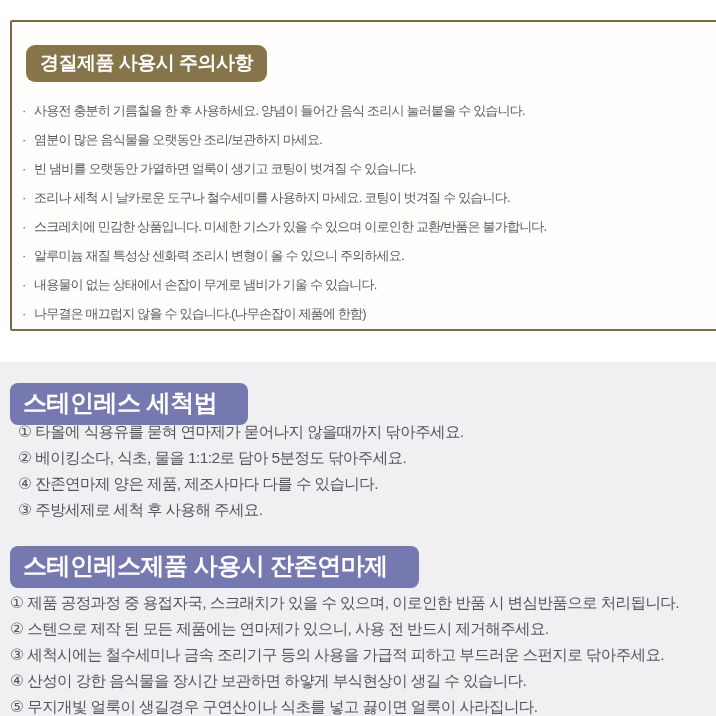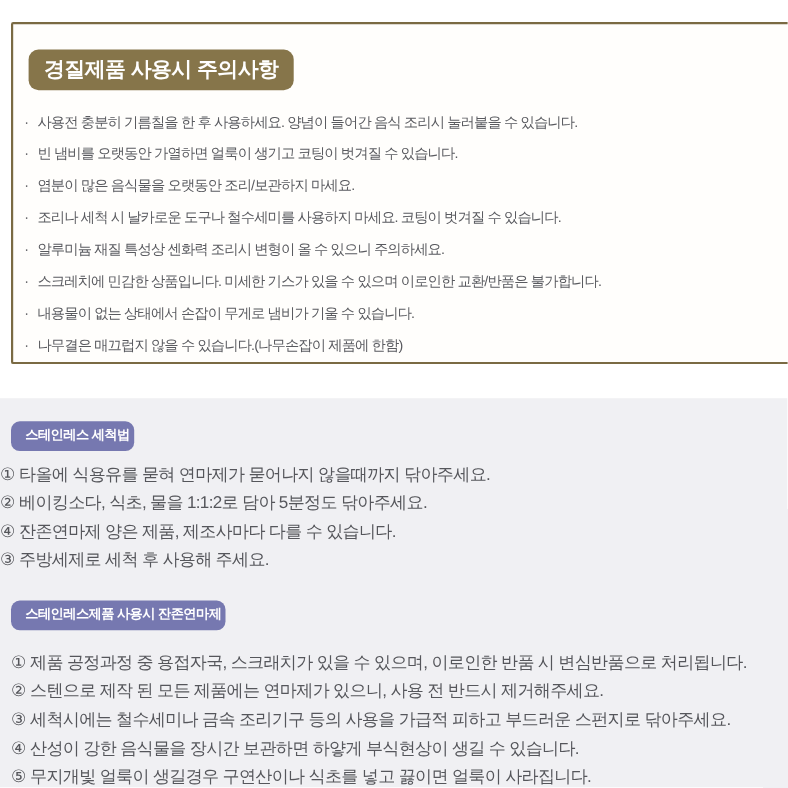--- a/index.html
+++ b/index.html
@@ -55,65 +55,65 @@
   .gray-area {
     position: absolute;
     left: 0; top: 362px;
     width: 716px; height: 354px;
     background: #f0f0f3;
   }
   .badge-purple {
     position: absolute;
     background: #7678b0;
     border-radius: 8px;
-    padding: 4px 4px 6px 13px;
-    font-size: 12px;
+    padding: 4px 31px 6px 13px;
+    font-size: 24px;
   }
   .badge-wash   { left: 10px; top: 21px; }
   .badge-caution{ left: 10px; top: 184px; }
   .num-list {
     position: absolute;
     list-style: none;
   }
   .num-list li {
     font-size: 15.5px;
     line-height: 26px;
     color: #55565b;
     letter-spacing: -0.6px;
     white-space: nowrap;
   }
   .num-marker { margin-right: 4px; }
-  .list-wash    { left: 0; top: 57px; }
+  .list-wash    { left: 18px; top: 57px; }
   .list-caution { left: 10px; top: 228px; }
 </style>
 </head>
 <body>
 
 <div class="page">
 
   <div class="hard-box">
     <span class="badge badge-olive">경질제품 사용시 주의사항</span>
     <ul class="bullet-list">
       <li>
         <span class="bullet-marker">·</span><span>사용전 충분히 기름칠을 한 후 사용하세요. 양념이 들어간 음식 조리시 눌러붙을 수 있습니다.</span>
       </li>
       <li>
-        <span class="bullet-marker">·</span><span>빈 냄비를 오랫동안 가열하면 얼룩이 생기고 코팅이 벗겨질 수 있습니다.</span>
+        <span class="bullet-marker">·</span><span>염분이 많은 음식물을 오랫동안 조리/보관하지 마세요.</span>
       </li>
       <li>
-        <span class="bullet-marker">·</span><span>염분이 많은 음식물을 오랫동안 조리/보관하지 마세요.</span>
+        <span class="bullet-marker">·</span><span>빈 냄비를 오랫동안 가열하면 얼룩이 생기고 코팅이 벗겨질 수 있습니다.</span>
       </li>
       <li>
         <span class="bullet-marker">·</span><span>조리나 세척 시 날카로운 도구나 철수세미를 사용하지 마세요. 코팅이 벗겨질 수 있습니다.</span>
       </li>
       <li>
-        <span class="bullet-marker">·</span><span>알루미늄 재질 특성상 센화력 조리시 변형이 올 수 있으니 주의하세요.</span>
+        <span class="bullet-marker">·</span><span>스크레치에 민감한 상품입니다. 미세한 기스가 있을 수 있으며 이로인한 교환/반품은 불가합니다.</span>
       </li>
       <li>
-        <span class="bullet-marker">·</span><span>스크레치에 민감한 상품입니다. 미세한 기스가 있을 수 있으며 이로인한 교환/반품은 불가합니다.</span>
+        <span class="bullet-marker">·</span><span>알루미늄 재질 특성상 센화력 조리시 변형이 올 수 있으니 주의하세요.</span>
       </li>
       <li>
         <span class="bullet-marker">·</span><span>내용물이 없는 상태에서 손잡이 무게로 냄비가 기울 수 있습니다.</span>
       </li>
       <li>
         <span class="bullet-marker">·</span><span>나무결은 매끄럽지 않을 수 있습니다.(나무손잡이 제품에 한함)</span>
       </li>
     </ul>
   </div>
 

